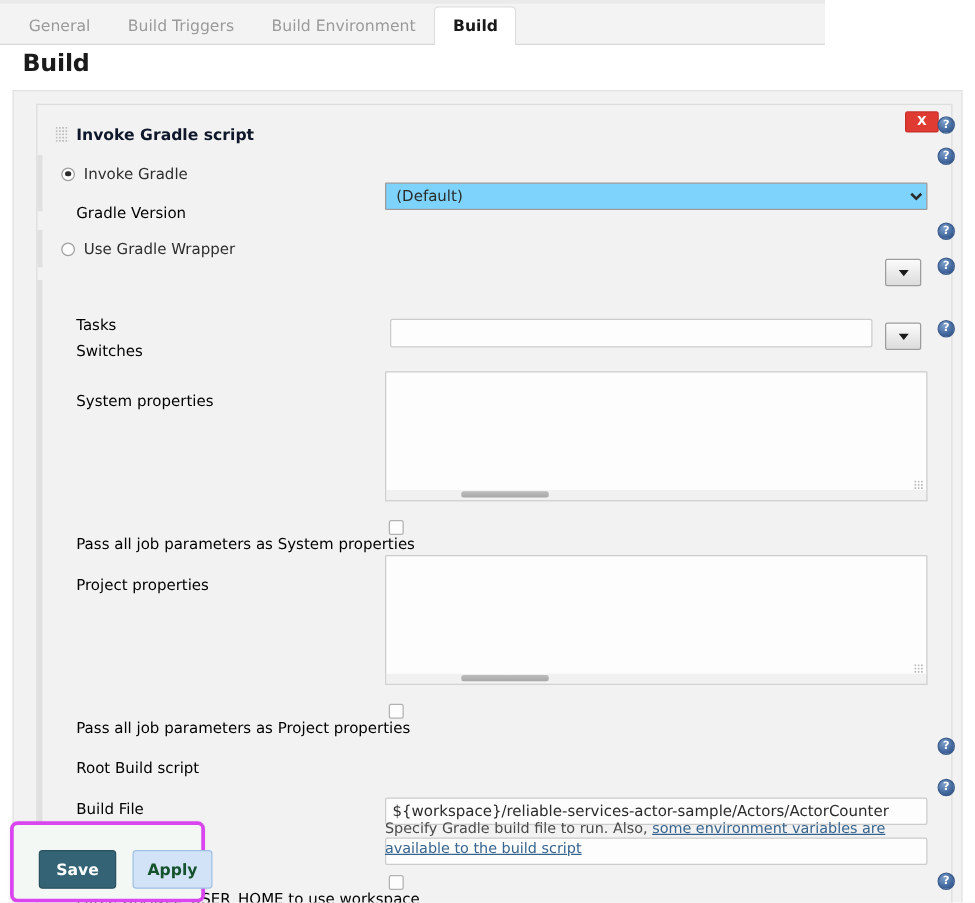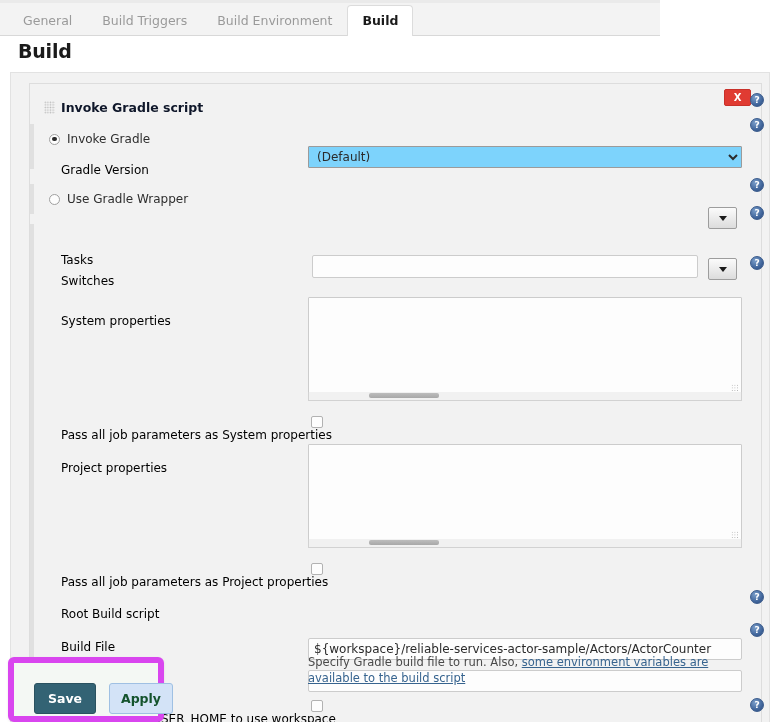--- a/index.html
+++ b/index.html
@@ -325,21 +325,21 @@
   }
 
   
   .savebar {
     position: absolute;
     left: 8px;
     top: 657px;
     width: 156px;
     height: 65px;
     background: #f4f8f4;
-    border: 6px solid #d946ef;
+    border: 3px solid #d946ef;
     border-radius: 6px;
     box-sizing: border-box;
     box-shadow: 0 1px 3px rgba(0,0,0,0.08);
     z-index: 20;
   }
   .btn-save {
     position: absolute;
     left: 20px;
     top: 20px;
     width: 62px;

